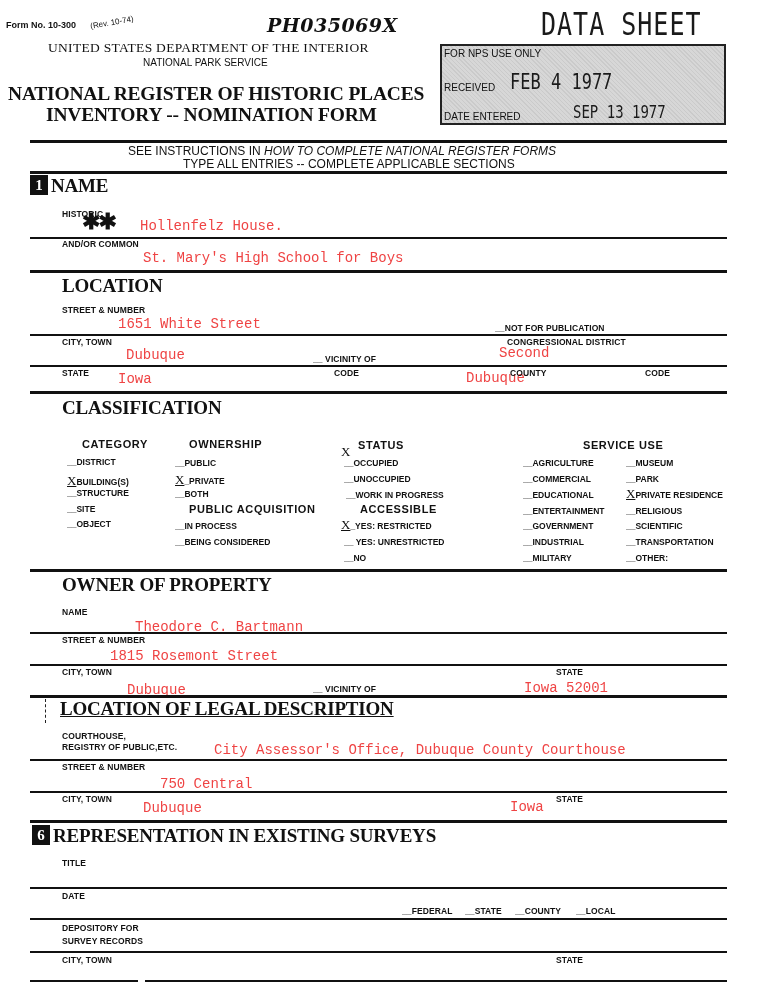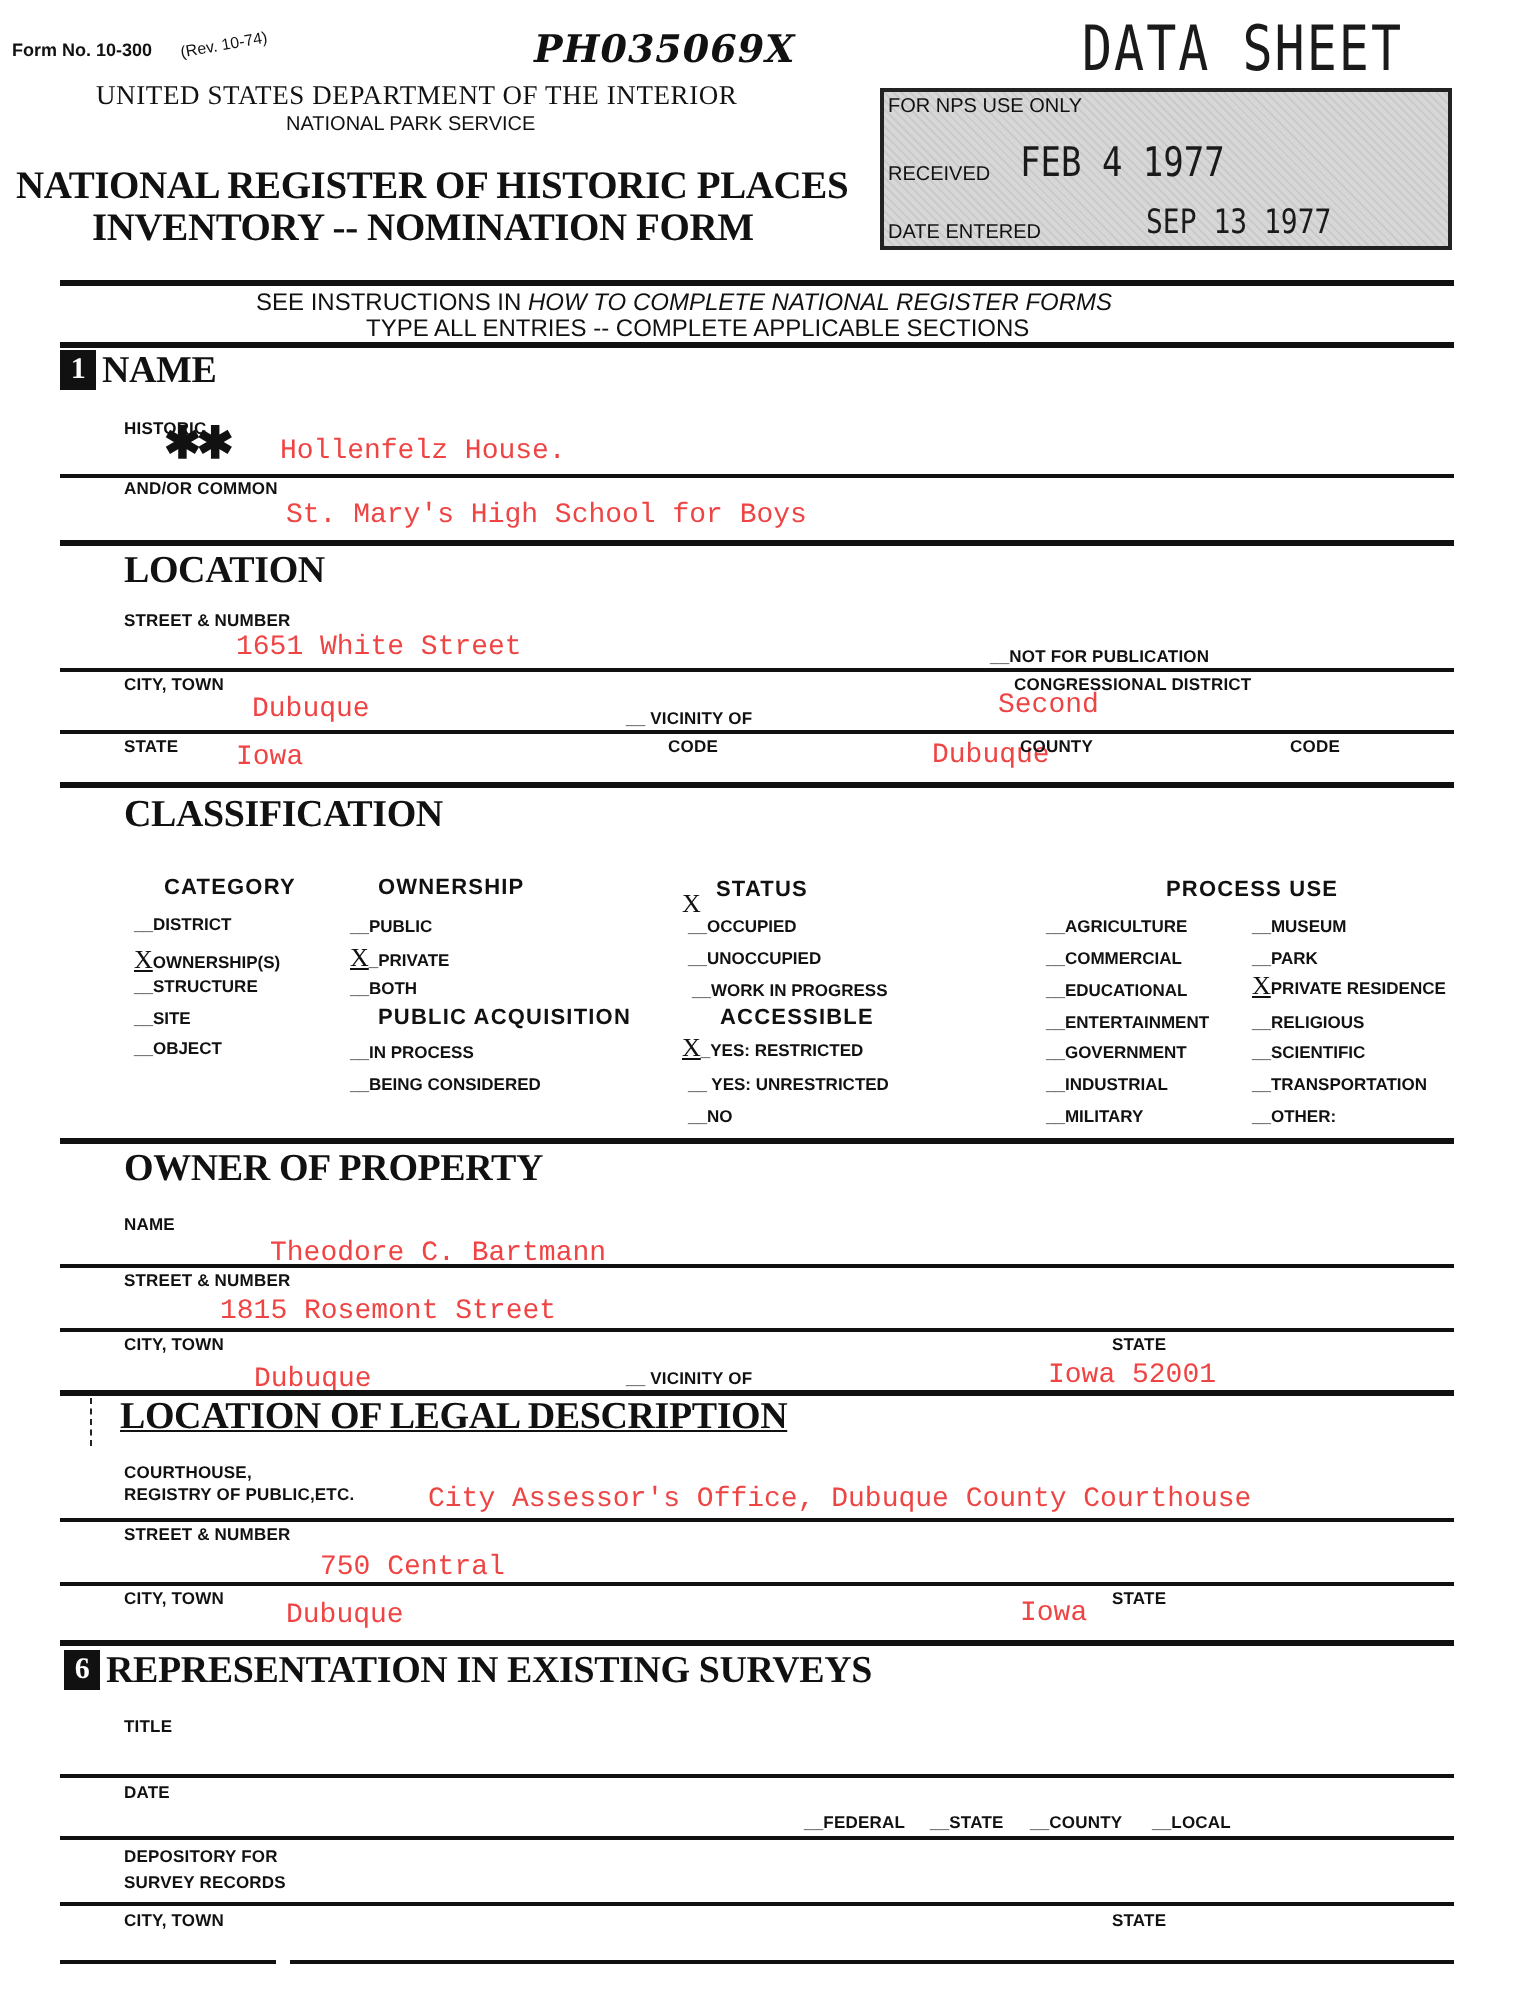--- a/index.html
+++ b/index.html
@@ -78,21 +78,21 @@
 <div class="abs typed" style="left:466px;top:370px;">Dubuque</div>
 <div class="abs lbl" style="left:510px;top:368px;">COUNTY</div>
 <div class="abs lbl" style="left:645px;top:368px;">CODE</div>
 <div class="rule thick" style="left:30px;top:391px;width:697px;"></div>
 
 <div class="abs sect" style="left:62px;top:397px;">CLASSIFICATION</div>
 
 <div class="abs col-head" style="left:82px;top:438px;">CATEGORY</div>
 <div class="abs opt" style="left:67px;top:457px;">__DISTRICT</div>
 <div class="abs" style="left:67px;top:471px;">
-  <span class="serif" style="font-size:13px;text-decoration:underline;">X</span><span class="opt">OWNERSHIP(S)</span>
+  <span class="serif" style="font-size:13px;text-decoration:underline;">X</span><span class="opt">BUILDING(S)</span>
 </div>
 <div class="abs opt" style="left:67px;top:488px;">__STRUCTURE</div>
 <div class="abs opt" style="left:67px;top:504px;">__SITE</div>
 <div class="abs opt" style="left:67px;top:519px;">__OBJECT</div>
 
 <div class="abs col-head" style="left:189px;top:438px;">OWNERSHIP</div>
 <div class="abs opt" style="left:175px;top:458px;">__PUBLIC</div>
 <div class="abs" style="left:175px;top:470px;">
   <span class="serif" style="font-size:13px;text-decoration:underline;">X</span><span class="opt">_PRIVATE</span>
 </div>
@@ -106,21 +106,21 @@
 <div class="abs opt" style="left:344px;top:458px;">__OCCUPIED</div>
 <div class="abs opt" style="left:344px;top:474px;">__UNOCCUPIED</div>
 <div class="abs opt" style="left:346px;top:490px;">__WORK IN PROGRESS</div>
 <div class="abs col-head" style="left:360px;top:503px;">ACCESSIBLE</div>
 <div class="abs" style="left:341px;top:515px;">
   <span class="serif" style="font-size:13px;text-decoration:underline;">X</span><span class="opt">_YES: RESTRICTED</span>
 </div>
 <div class="abs opt" style="left:344px;top:537px;">__ YES: UNRESTRICTED</div>
 <div class="abs opt" style="left:344px;top:553px;">__NO</div>
 
-<div class="abs col-head" style="left:583px;top:439px;">PROCESS USE</div>
+<div class="abs col-head" style="left:583px;top:439px;">SERVICE USE</div>
 <div class="abs opt" style="left:523px;top:458px;">__AGRICULTURE</div>
 <div class="abs opt" style="left:523px;top:474px;">__COMMERCIAL</div>
 <div class="abs opt" style="left:523px;top:490px;">__EDUCATIONAL</div>
 <div class="abs opt" style="left:523px;top:506px;">__ENTERTAINMENT</div>
 <div class="abs opt" style="left:523px;top:521px;">__GOVERNMENT</div>
 <div class="abs opt" style="left:523px;top:537px;">__INDUSTRIAL</div>
 <div class="abs opt" style="left:523px;top:553px;">__MILITARY</div>
 
 <div class="abs opt" style="left:626px;top:458px;">__MUSEUM</div>
 <div class="abs opt" style="left:626px;top:474px;">__PARK</div>

